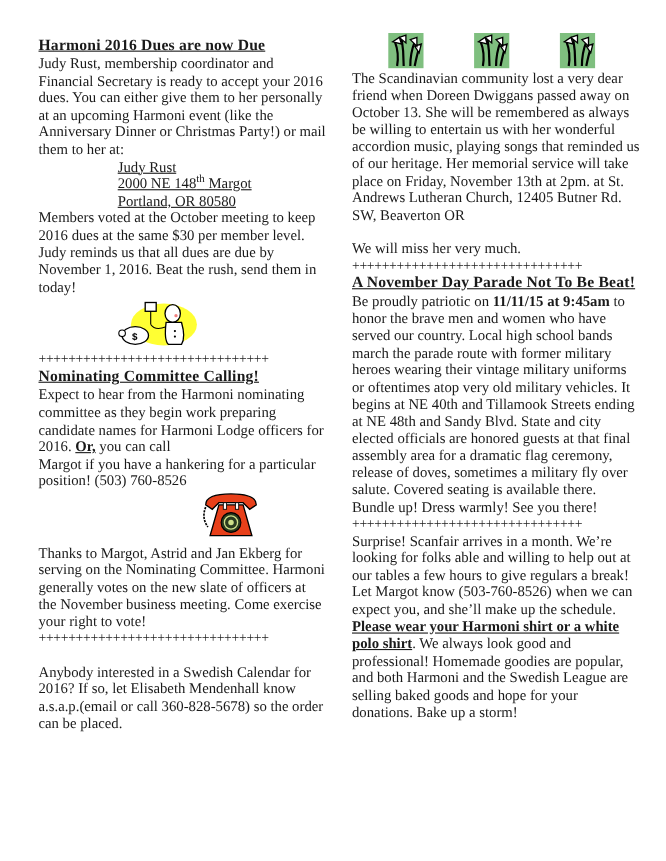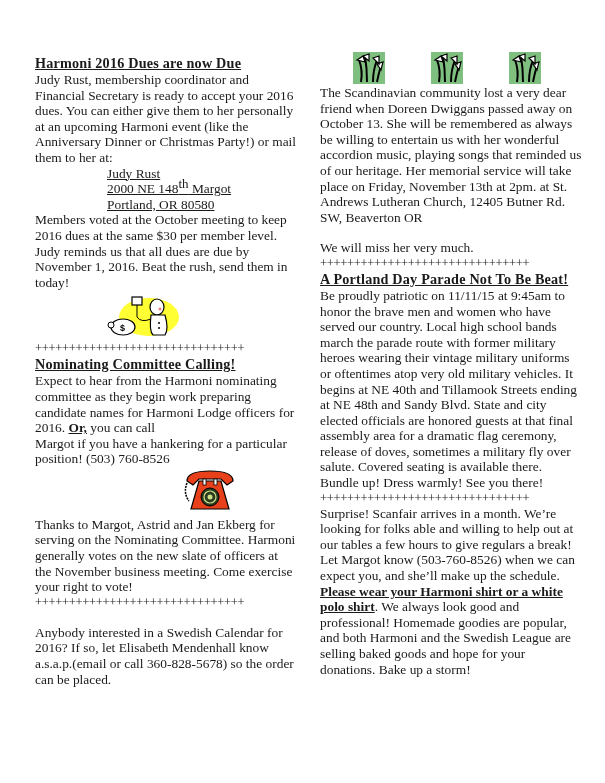--- a/index.html
+++ b/index.html
@@ -3,38 +3,38 @@
 <meta charset="utf-8">
 <style>
   html, body { margin: 0; padding: 0; background: #ffffff; }
   body {
     width: 605px; height: 783px; position: relative; overflow: hidden;
     font-family: "Liberation Serif", "DejaVu Serif", serif;
     color: #1a1a1a;
     font-size: 13.4px;
     line-height: 15.6px;
   }
-  .col { position: absolute; top: 0; margin-top: 22px; }
+  .col { position: absolute; top: 0; }
   .col-left { left: 35px; width: 262px; top: 33px; }
   .col-right { left: 320px; width: 262px; top: 30px; }
   .h {
     font-weight: bold; text-decoration: underline; font-size: 14.2px;
     letter-spacing: 0.2px; margin: 0; line-height: 17px;
   }
   p { margin: 0; }
   .indent { padding-left: 72px; text-decoration: underline; }
   .plus { letter-spacing: -0.3px; white-space: nowrap; overflow: hidden; font-size: 12.5px; line-height: 15px; }
   .gap { height: 15px; }
   .u { text-decoration: underline; font-weight: bold; }
-  .b { font-weight: normal; }
+  .b { font-weight: bold; }
   .clip-row { display: flex; justify-content: flex-start; gap: 46px; padding-left: 33px; height: 32px; margin-bottom: 1px; }
   .flower { width: 32px; height: 32px; background: #7fbf7f; position: relative; }
   .img-money { margin-left: 70px; width: 80px; height: 48px; margin-top: 3px; }
   .img-phone { margin-left: 148px; width: 54px; height: 44px; margin-top: 2px; margin-bottom: 4px; }
-  sup { font-size: 13px; line-height: 0; }
+  sup { font-size: 10px; line-height: 0; }
 </style>
 </head>
 <body>
 
 <div class="col col-left">
 
   <section>
     <h2 class="h">Harmoni 2016 Dues are now Due</h2>
     <p>Judy Rust, membership coordinator and Financial Secretary is ready to accept your 2016 dues.  You can either give them to her personally at an upcoming Harmoni event (like the Anniversary Dinner or Christmas Party!) or mail them to her at:</p>
     <p class="indent">Judy Rust</p>
@@ -113,21 +113,21 @@
       </div>
     </div>
     <p>The Scandinavian community lost a very dear friend when Doreen Dwiggans passed away on October 13. She will be remembered as always be willing to entertain us with her wonderful accordion music, playing songs that reminded us of our heritage. Her memorial service will take place on Friday, November 13th at 2pm. at St. Andrews Lutheran Church, 12405 Butner Rd. SW, Beaverton OR</p>
     <div class="gap"></div>
     <p>We will miss her very much.</p>
   </section>
 
   <div class="plus">+++++++++++++++++++++++++++++++</div>
 
   <section>
-    <h2 class="h">A Portland Day Parade Not To Be Beat!</h2>
+    <h2 class="h">A November Day Parade Not To Be Beat!</h2>
     <p><span>Be proudly patriotic on </span><span class="b">11/11/15 at 9:45am</span><span> to honor the brave men and women who have served our country. Local high school bands march the parade route with former military heroes wearing their vintage military uniforms or oftentimes atop very old military vehicles.  It begins at NE 40th and Tillamook Streets ending at NE 48th and Sandy Blvd. State and city elected officials are honored guests at that final assembly area for a dramatic flag ceremony, release of doves, sometimes a military fly over salute. Covered seating is available there.</span></p>
     <p>Bundle up!  Dress warmly!  See you there!</p>
   </section>
 
   <div class="plus">+++++++++++++++++++++++++++++++</div>
 
   <section>
     <p><span>Surprise! Scanfair arrives in a month. We’re looking for folks able and willing to help out at our tables a few hours to give regulars a break! Let Margot know (503-760-8526) when we can expect you, and she’ll make up the schedule. </span><span class="u">Please wear your Harmoni shirt or a white polo shirt</span><span>. We always look good and professional!  Homemade goodies are popular, and both Harmoni and the Swedish League are selling baked goods and hope for your donations. Bake up a storm!</span></p>
   </section>
 </div>

